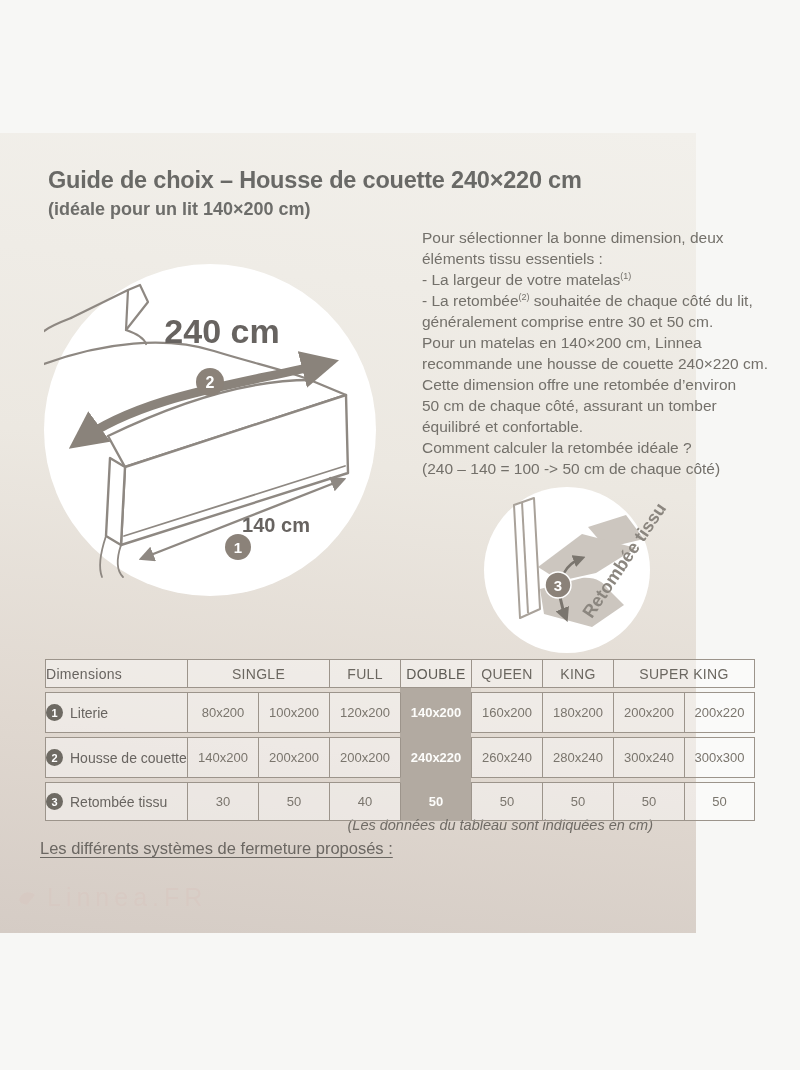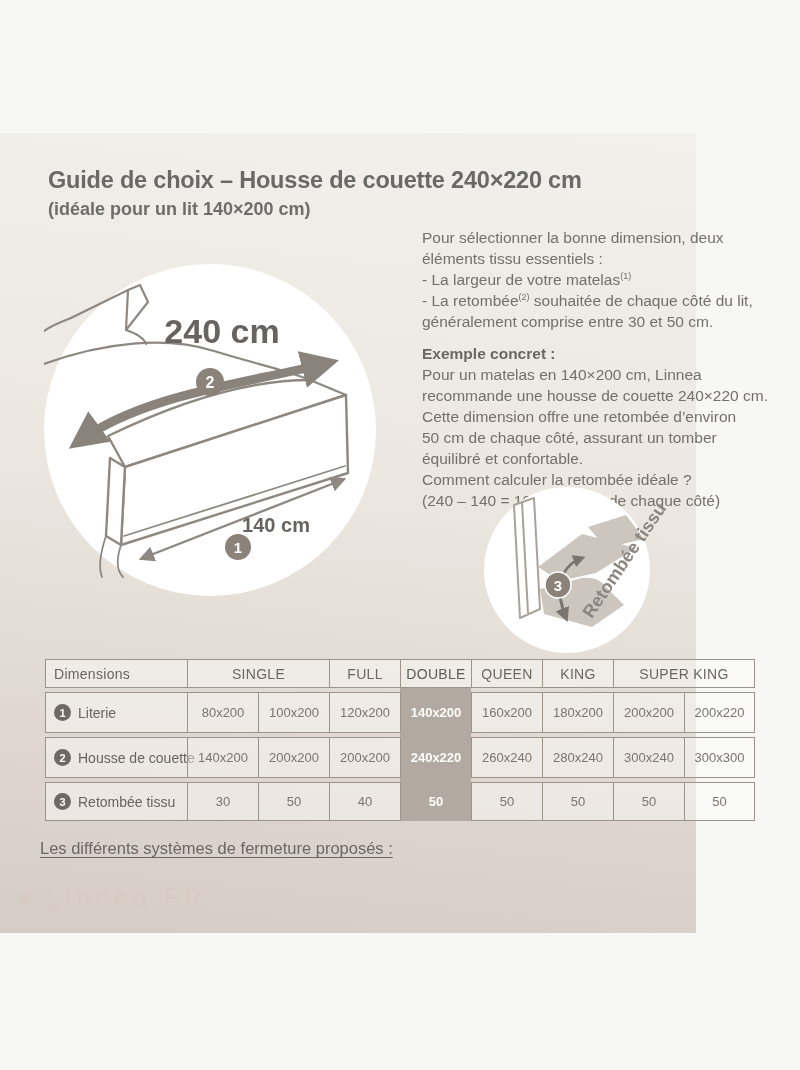--- a/index.html
+++ b/index.html
@@ -36,21 +36,21 @@
      background:rgba(255,255,255,0.44);display:flex;align-items:center;justify-content:center;
      font-size:13px;color:#7a756d;}
   .trow .c:last-child{border-right:1px solid #9c948b;}
   .hdr{height:29px;font-size:14px;color:#6b6760;letter-spacing:0.3px;}
   .hdr.hd-double{font-weight:normal;color:#5e5b55;}
   .r1 .c{height:41px;}
   .r2 .c{height:41px;}
   .r3 .c{height:39px;}
   .w142{width:142px;}
   .w71{width:71px;}
-  .labelcell{justify-content:flex-start;padding-left:8px;font-size:14px;color:#686460;white-space:nowrap;}
+  .labelcell{justify-content:flex-start;font-size:14px;color:#686460;white-space:nowrap;}
   .badge{flex:0 0 auto;width:17px;height:17px;border-radius:50%;background:#6e6a63;color:#fff;
          display:inline-flex;align-items:center;justify-content:center;
          font-size:11px;font-weight:bold;margin-right:7px;}
   .hl{background:transparent;border-top-color:transparent;border-bottom-color:transparent;
       color:#fdfdfb;font-weight:bold;}
   
   .note{top:684px;right:43px;font-size:14.5px;font-style:italic;color:#6f6b65;}
   .closures-head{left:40px;top:706px;font-size:16.5px;color:#6b6762;text-decoration:underline;text-underline-offset:3px;}
   .closures-list{left:40px;top:732px;font-size:16px;color:#6f6b66;}
   
@@ -66,21 +66,20 @@
   <div class="abs subtitle">(idéale pour un lit 140×200 cm)</div>
 
   <div class="abs textcol">
     <div>
       <span>Pour sélectionner la bonne dimension, deux</span><br>
       <span>éléments tissu essentiels :</span><br>
       <span>- La largeur de votre matelas</span><sup>(1)</sup><br>
       <span>- La retombée</span><sup>(2)</sup><span> souhaitée de chaque côté du lit,</span><br>
       <span>généralement comprise entre 30 et 50 cm.</span>
     </div>
-    <div class="ex-head">Exemple concret :</div>
     <div>
       <span>Pour un matelas en 140×200 cm, Linnea</span><br>
       <span>recommande une housse de couette 240×220 cm.</span><br>
       <span>Cette dimension offre une retombée d’environ</span><br>
       <span>50 cm de chaque côté, assurant un tomber</span><br>
       <span>équilibré et confortable.</span><br>
       <span>Comment calculer la retombée idéale ?</span><br>
       <span>(240 – 140 = 100  -&gt; 50 cm de chaque côté)</span>
     </div>
   </div>
@@ -212,20 +211,21 @@
       <div class="c w71">50</div>
       <div class="c w71">40</div>
       <div class="c w71 hl">50</div>
       <div class="c w71">50</div>
       <div class="c w71">50</div>
       <div class="c w71">50</div>
       <div class="c w71">50</div>
     </div>
   </div>
 
+  <div class="abs note">(Les données du tableau sont indiquées en cm)</div>
   <div class="abs closures-head">Les différents systèmes de fermeture proposés :</div>
 
   <div class="abs watermark">
     <svg width="22" height="22" viewBox="0 0 22 22">
       <path d="M3,13 C5,5 14,3 19,8 L11,18 C7,17 4,16 3,13 Z" fill="#d8cac3"></path>
     </svg>
     <span class="wtext">Linnea.FR</span>
   </div>
 
 </div>

